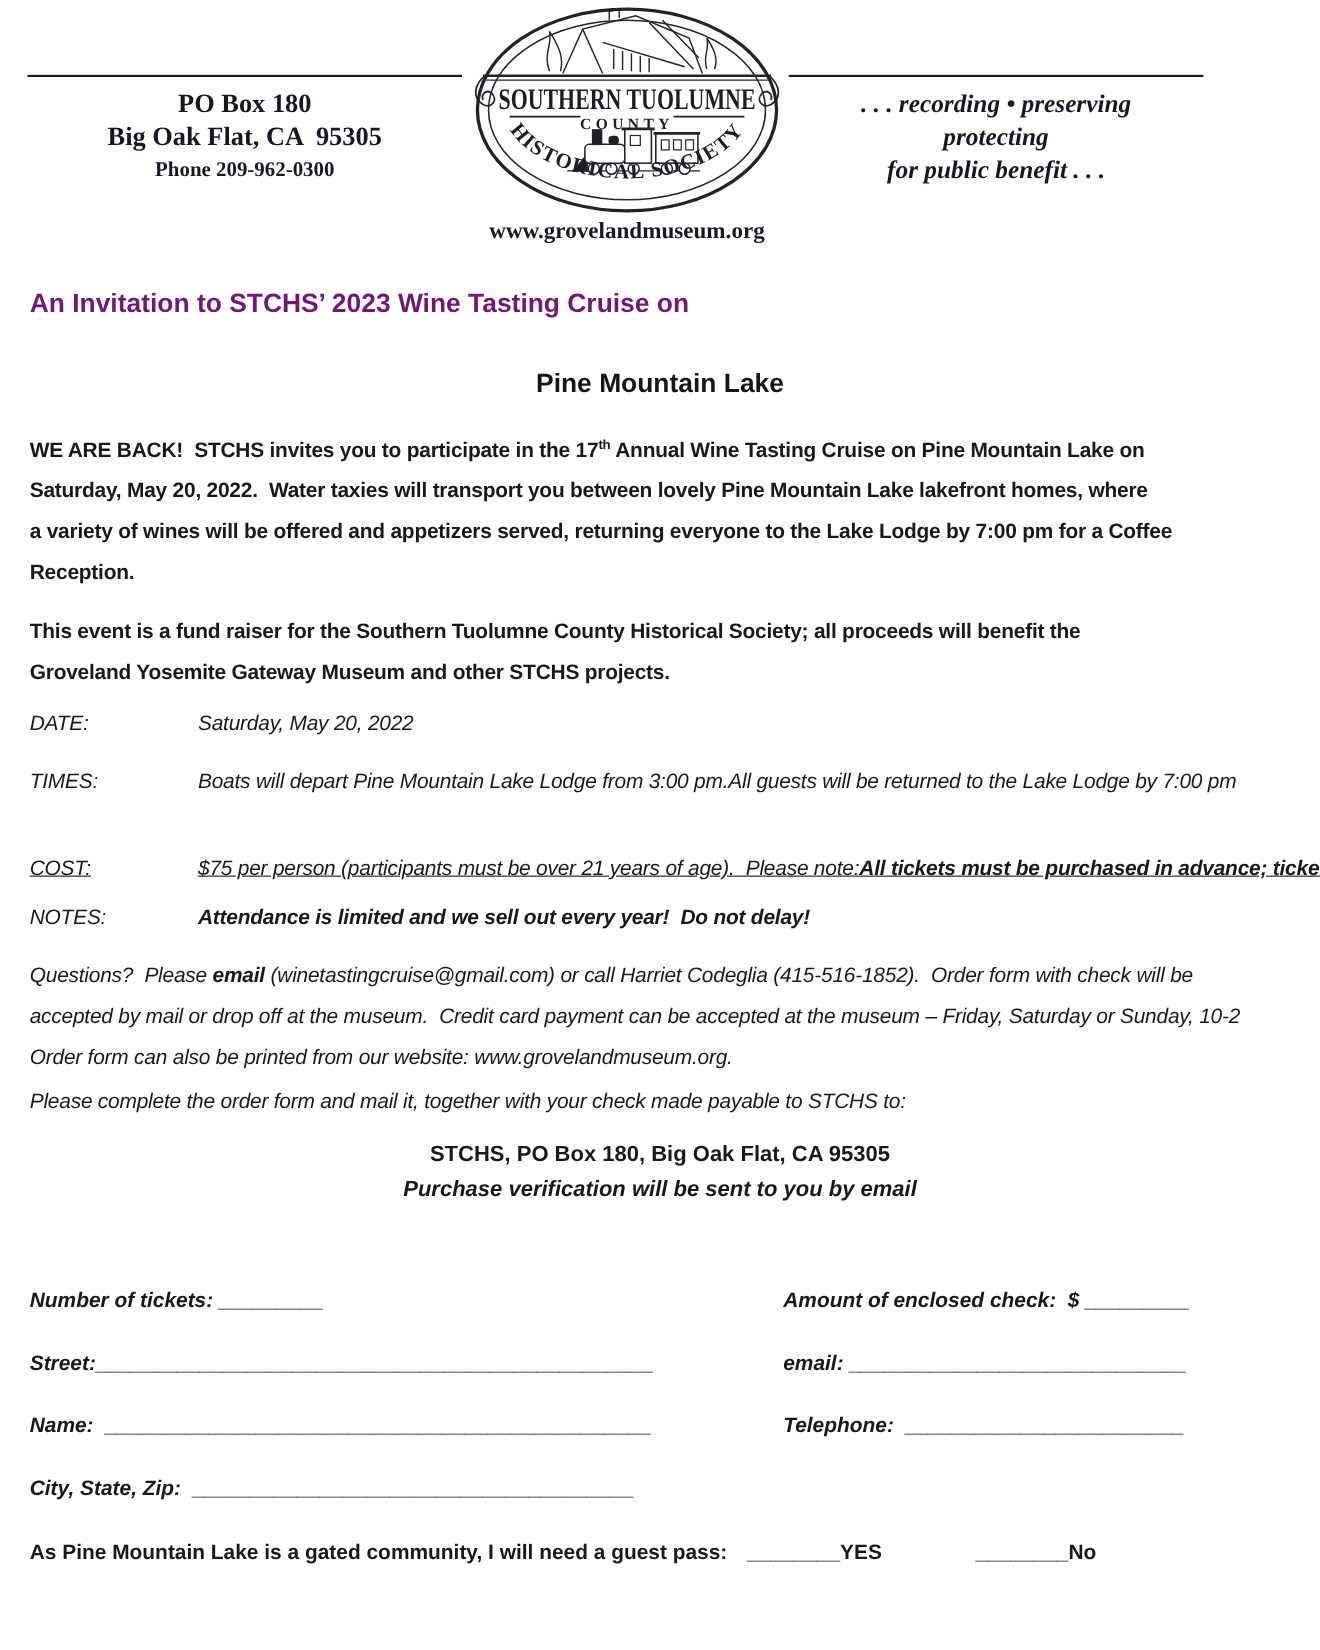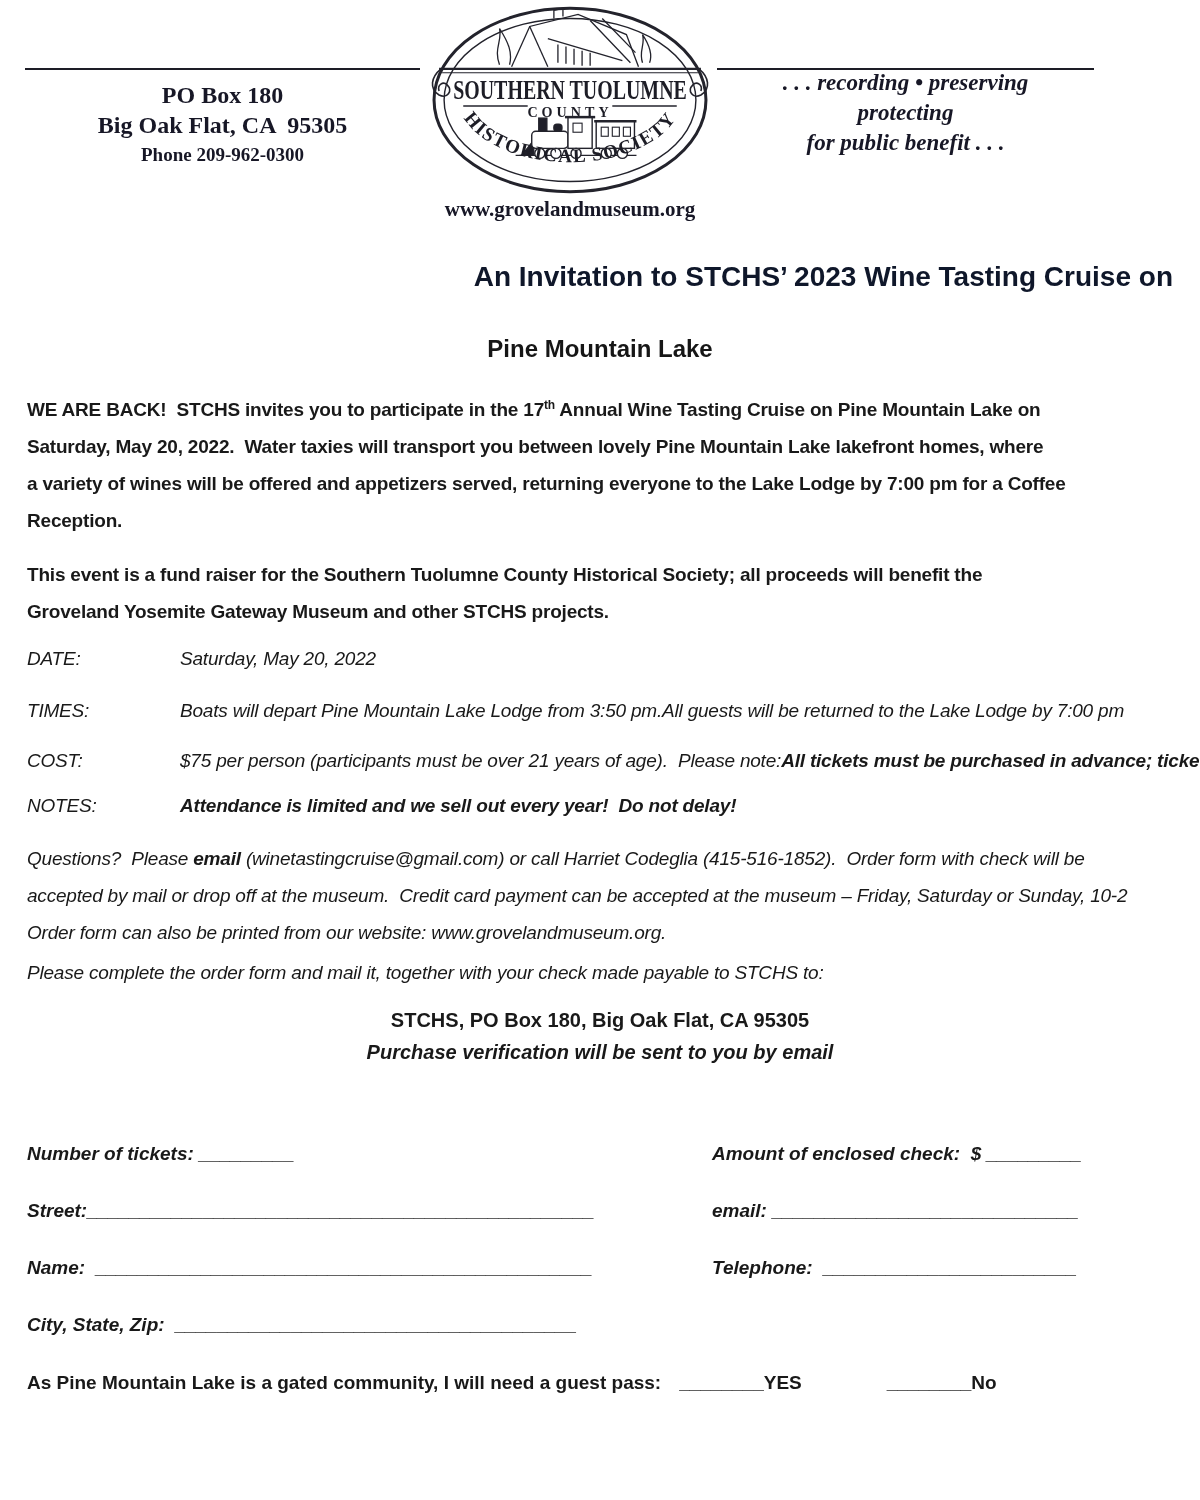--- a/index.html
+++ b/index.html
@@ -10,47 +10,47 @@
 
   
   .header{position:absolute;top:0;left:0;width:1200px;height:238px;}
   .rule{position:absolute;height:2px;background:#1d1d26;}
   .rule-left{left:25px;top:68px;width:395px;}
   .rule-right{left:717px;top:68px;width:377px;}
   .addr{position:absolute;left:25px;top:80px;width:395px;text-align:center;
         font-family:"Liberation Serif",serif;font-weight:bold;color:#171726;}
   .addr-big{font-size:24px;line-height:30px;}
   .addr-small{font-size:19px;line-height:26px;margin-top:2px;}
-  .motto{position:absolute;left:717px;top:68px;width:377px;text-align:center;
+  .motto{position:absolute;left:717px;top:80px;width:377px;text-align:center;
          font-family:"Liberation Serif",serif;font-style:italic;font-weight:bold;
          font-size:23px;line-height:30px;color:#171726;}
   .logo{position:absolute;left:429px;top:4px;}
   .logo text{font-family:"Liberation Serif",serif;font-weight:bold;fill:#1d1d26;}
   .logo .ln{stroke:#23232c;fill:none;}
   .website{position:absolute;left:429px;top:197px;width:282px;text-align:center;
            font-family:"Liberation Serif",serif;font-weight:bold;font-size:21px;color:#171726;}
 
   
   .main{position:absolute;top:240px;left:27px;width:1146px;}
-  .title{font-size:28px;line-height:34px;font-weight:bold;text-align:right;margin-top:20px;color:#0f172a;}
+  .title{font-size:24px;line-height:34px;font-weight:bold;text-align:left;margin-top:20px;color:#701a75;}
   .subtitle{font-size:24px;line-height:29px;font-weight:bold;text-align:center;margin-top:40px;color:#161616;}
   .para{font-size:19px;line-height:37px;letter-spacing:-0.2px;}
   .para.b{font-weight:bold;}
   .para.i{font-style:italic;}
   .p-intro{margin-top:28px;}
   .p-fund{margin-top:17px;}
   sup{font-size:12px;line-height:0;vertical-align:7px;}
   .bold-inline{font-weight:bold;}
 
   .details{font-size:19px;font-style:italic;letter-spacing:-0.2px;}
   .drow{display:flex;line-height:37px;}
   .dlabel{width:153px;flex:none;}
   .d-date{margin-top:10px;}
   .d-times{margin-top:15px;}
-  .d-cost{margin-top:13px;}
+  .d-cost{margin-top:42px;text-decoration:underline;}
   .d-notes{margin-top:8px;}
   .bi{font-weight:bold;}
 
   .p-quest{margin-top:16px;}
   .p-mail{margin-top:3px;}
   .center-addr{text-align:center;font-weight:bold;font-size:20px;line-height:30px;margin-top:14px;}
   .center-note{text-align:center;font-weight:bold;font-style:italic;font-size:20px;line-height:30px;margin-top:2px;}
 
   
   .form{margin-top:73px;font-size:19px;font-weight:bold;font-style:italic;}
@@ -154,21 +154,21 @@
       <div class="line">Groveland Yosemite Gateway Museum and other STCHS projects.</div>
     </div>
 
     <div class="details">
       <div class="drow d-date">
           <span class="dlabel line">DATE:</span>
           <span class="dvals"><span class="line">Saturday, May 20, 2022</span></span>
         </div>
       <div class="drow d-times">
           <span class="dlabel line">TIMES:</span>
-          <span class="dvals"><span class="line">Boats will depart Pine Mountain Lake Lodge from 3:50 pm.</span><span class="line">All guests will be returned to the Lake Lodge by 7:00 pm</span></span>
+          <span class="dvals"><span class="line">Boats will depart Pine Mountain Lake Lodge from 3:00 pm.</span><span class="line">All guests will be returned to the Lake Lodge by 7:00 pm</span></span>
         </div>
       <div class="drow d-cost">
           <span class="dlabel line">COST:</span>
           <span class="dvals"><span class="line">$75 per person (participants must be over 21 years of age).  Please note:</span><span class="line bi">All tickets must be purchased in advance; tickets will NOT be sold at the door</span></span>
         </div>
       <div class="drow d-notes">
           <span class="dlabel line">NOTES:</span>
           <span class="dvals"><span class="line bi">Attendance is limited and we sell out every year!  Do not delay!</span></span>
         </div>
     </div>

